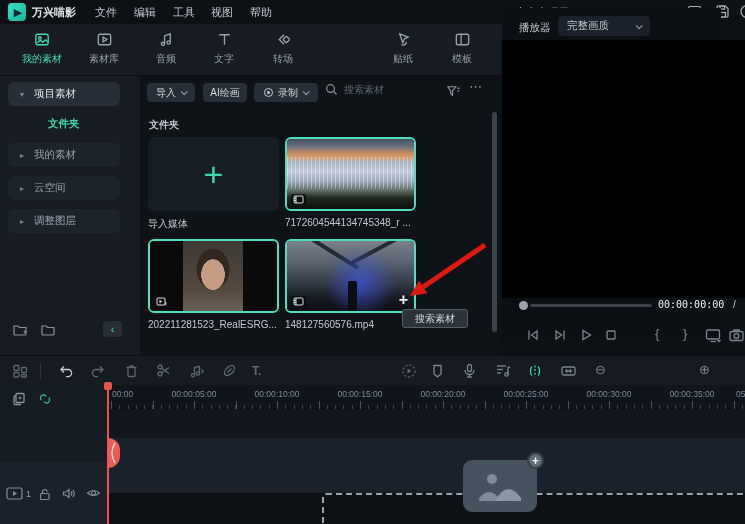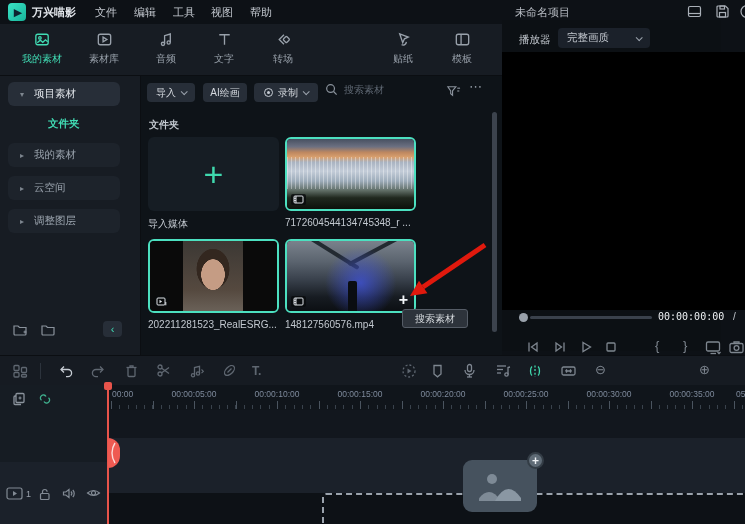--- a/index.html
+++ b/index.html
@@ -72,21 +72,21 @@
   #thumb3 { background:linear-gradient(180deg,#7a828c 0%,#5a636e 30%,#39414c 55%,#171c22 80%,#0c0f13 100%); }
   #thumb3 .glow { position:absolute; inset:0; background:radial-gradient(circle at 58% 60%, rgba(64,84,225,.75), rgba(64,84,225,0) 42%); }
   #thumb3 .branch { position:absolute; width:58px; height:4px; background:#232a31; border-radius:2px; }
   #thumb3 .figure { position:absolute; left:48%; bottom:0; width:9px; height:30px; background:#0a0d11; border-radius:2px 2px 0 0; }
   #plus-on-tile { position:absolute; right:6px; bottom:2px; color:#f2f5f8; font-size:16px; font-weight:bold; cursor:pointer; }
   #tooltip { left:402px; top:309px; width:66px; height:19px; background:#2d333b; border:1px solid #555c66; border-radius:3px;
              display:flex; align-items:center; justify-content:center; font-size:10px; color:#d6dade; z-index:30; }
   #mp-scrollbar { left:492px; top:112px; width:5px; height:220px; background:#3c434d; border-radius:3px; cursor:pointer; }
 
   
-  #preview { left:502px; top:20px; width:219px; height:331px; background:#0c1014; }
+  #preview { left:502px; top:8px; width:219px; height:331px; background:#0c1014; }
   #player-label { left:17px; top:13px; font-size:10.5px; color:#c3c8cf; }
   #quality-dd { left:56px; top:8px; width:92px; height:20px; border-radius:4px; background:#1b212a;
                 display:flex; align-items:center; justify-content:space-between; padding:0 9px; font-size:10.5px; color:#c3c8cf; cursor:pointer; }
   #screen { left:0px; top:32px; width:243px; height:258px; background:#000; }
   #seek-dot { left:17px; top:293px; width:9px; height:9px; background:#9aa2ac; border-radius:50%; cursor:pointer; }
   #seek-track { left:28px; top:296px; width:122px; height:3px; background:#3a414b; border-radius:2px; cursor:pointer; }
   #time-cur { left:156px; top:291px; width:62px; text-align:right; font-family:"DejaVu Sans Mono",monospace; font-size:10px; color:#eef1f4; }
   #time-sep { left:231px; top:291px; font-size:10px; color:#c0c6cc; }
   .pctrl { position:absolute; top:320px; color:#7e868f; cursor:pointer; }
   .pctrl svg { stroke:currentColor; fill:none; stroke-width:1.3; }

